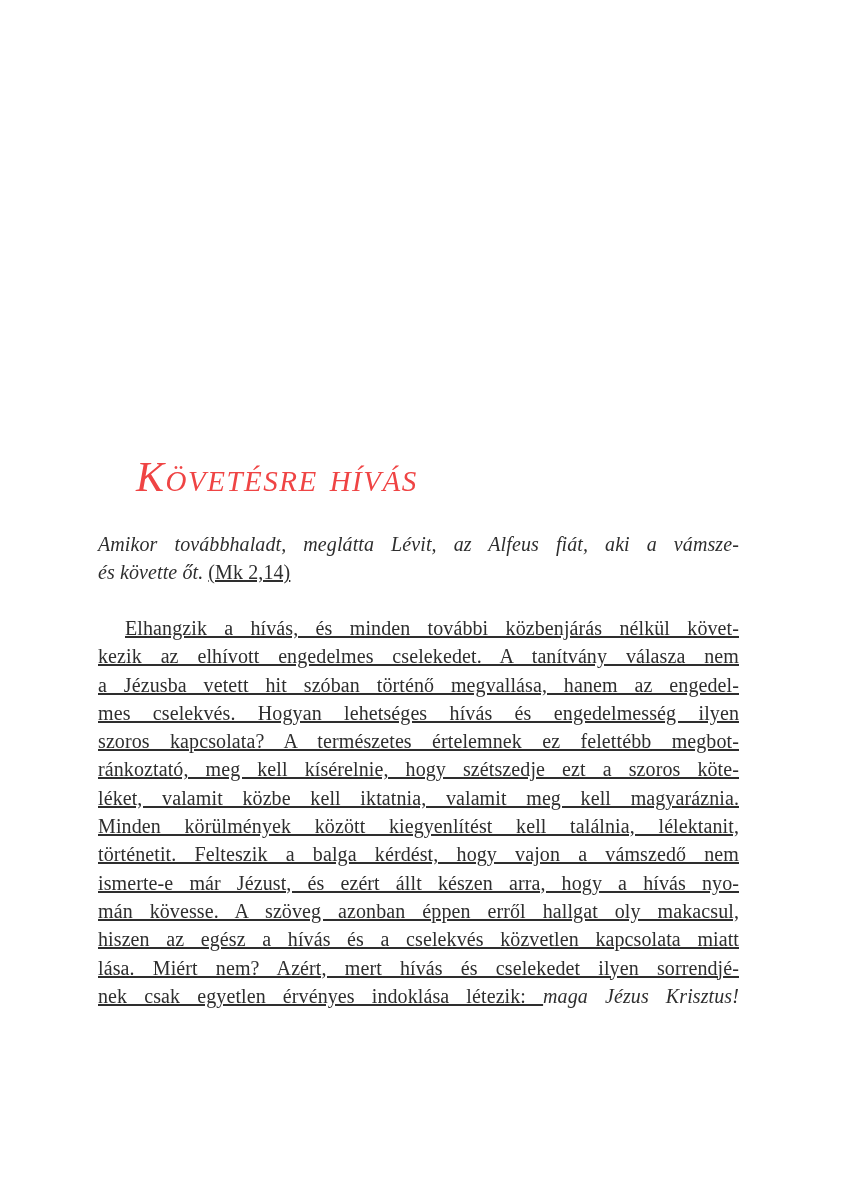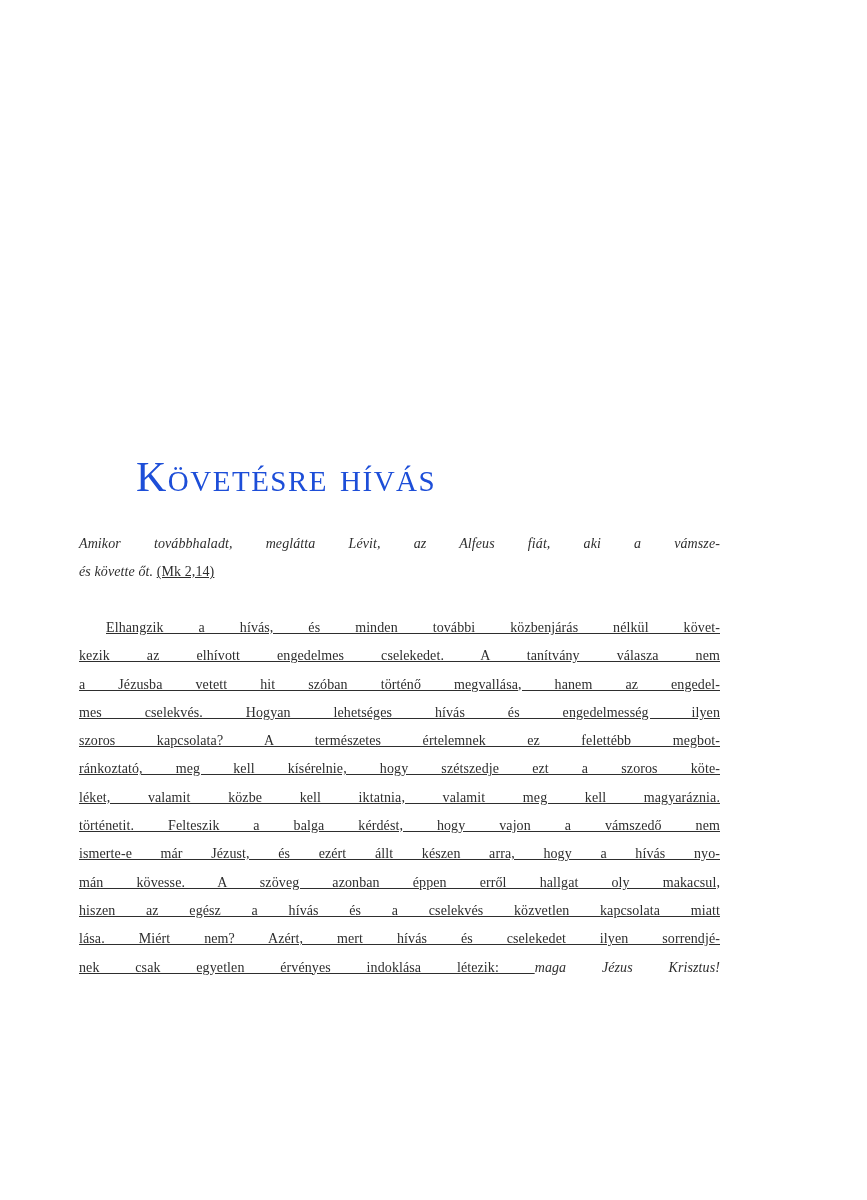--- a/index.html
+++ b/index.html
@@ -22,23 +22,23 @@
     margin: 0;
     font-weight: normal;
     font-variant: small-caps;
     font-size: 42px;
     line-height: 1;
     letter-spacing: 1.5px;
     color: #a9a9a9;
   }
   .textblock {
     position: absolute;
-    left: 79px;
+    left: 98px;
     width: 641px;
-    font-size: 14px;
+    font-size: 20px;
     line-height: 28.3px;
     color: #2e2e2e;
     letter-spacing: 0.1px;
   }
   .quote { top: 530px; }
   .body-par { top: 614px; }
   .tline {
     text-align: justify;
     text-align-last: justify;
     white-space: normal;
@@ -49,35 +49,36 @@
   .tline.indent {
     text-indent: 27px;
   }
   .it { font-style: italic; }
   .rm { font-style: normal; text-decoration: underline; }
 </style>
 </head>
 <body>
 
 <div class="page">
-  <h1 class="heading" style="color: #1d4ed8;">Követésre hívás</h1>
+  <h1 class="heading" style="color: #ef4444; font-style: italic;">Követésre hívás</h1>
 
   <div class="textblock quote">
       <div class="tline"><span class="it">Amikor továbbhaladt, meglátta Lévit, az Alfeus fiát, aki a vámsze-</span></div>
       <div class="tline align-left"><span class="it">és követte őt. </span><span class="rm">(Mk 2,14)</span></div>
     </div>
 
   <div class="textblock body-par">
       <div class="tline indent"><span class="rm">Elhangzik a hívás, és minden további közbenjárás nélkül követ-</span></div>
       <div class="tline"><span class="rm">kezik az elhívott engedelmes cselekedet. A tanítvány válasza nem</span></div>
       <div class="tline"><span class="rm">a Jézusba vetett hit szóban történő megvallása, hanem az engedel-</span></div>
       <div class="tline"><span class="rm">mes cselekvés. Hogyan lehetséges hívás és engedelmesség ilyen</span></div>
       <div class="tline"><span class="rm">szoros kapcsolata? A természetes értelemnek ez felettébb megbot-</span></div>
       <div class="tline"><span class="rm">ránkoztató, meg kell kísérelnie, hogy szétszedje ezt a szoros köte-</span></div>
       <div class="tline"><span class="rm">léket, valamit közbe kell iktatnia, valamit meg kell magyaráznia.</span></div>
+      <div class="tline"><span class="rm">Minden körülmények között kiegyenlítést kell találnia, lélektanit,</span></div>
       <div class="tline"><span class="rm">történetit. Felteszik a balga kérdést, hogy vajon a vámszedő nem</span></div>
       <div class="tline"><span class="rm">ismerte-e már Jézust, és ezért állt készen arra, hogy a hívás nyo-</span></div>
       <div class="tline"><span class="rm">mán kövesse. A szöveg azonban éppen erről hallgat oly makacsul,</span></div>
       <div class="tline"><span class="rm">hiszen az egész a hívás és a cselekvés közvetlen kapcsolata miatt</span></div>
       <div class="tline"><span class="rm">lása. Miért nem? Azért, mert hívás és cselekedet ilyen sorrendjé-</span></div>
       <div class="tline"><span class="rm">nek csak egyetlen érvényes indoklása létezik: </span><span class="it">maga Jézus Krisztus!</span></div>
     </div>
 </div>
 
 </body></html>

